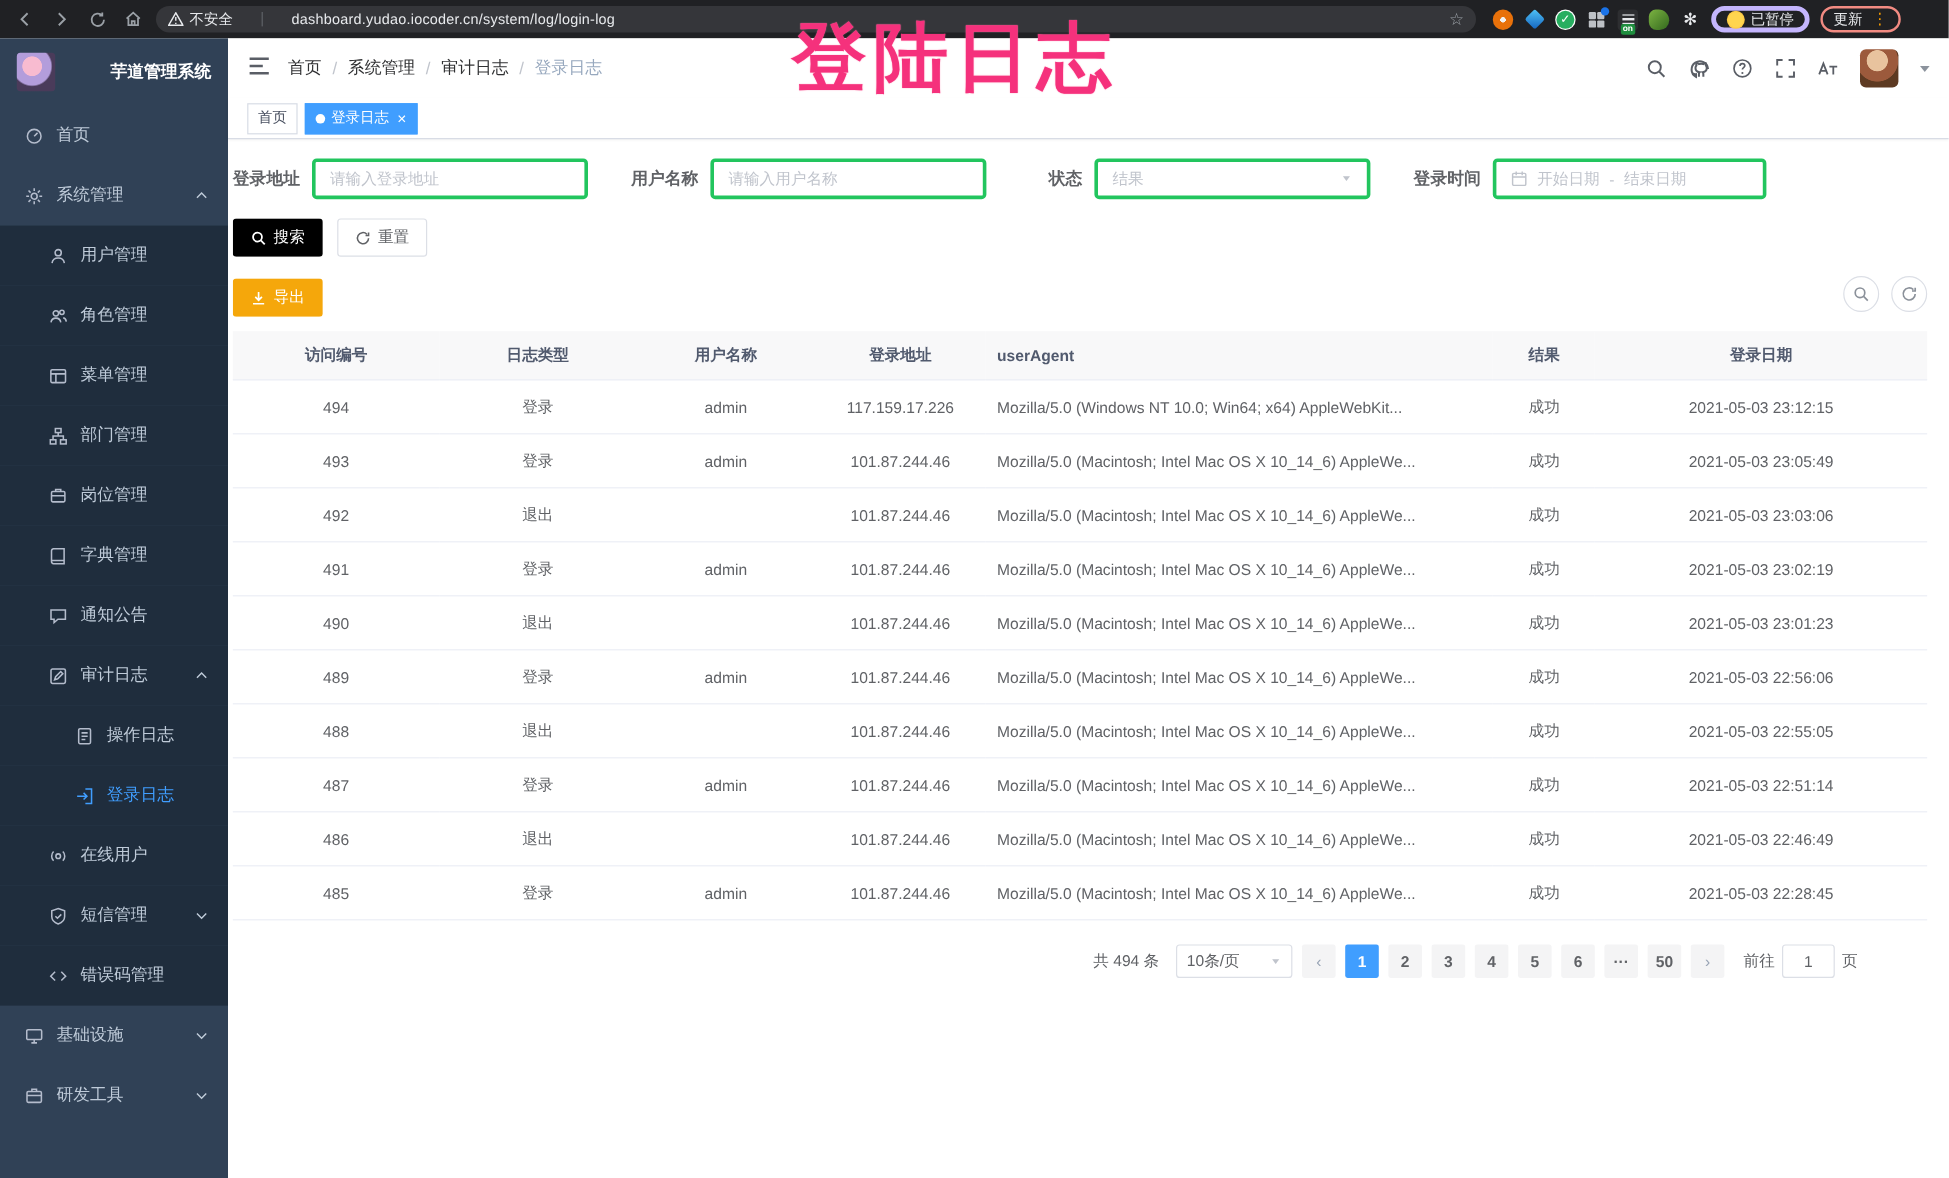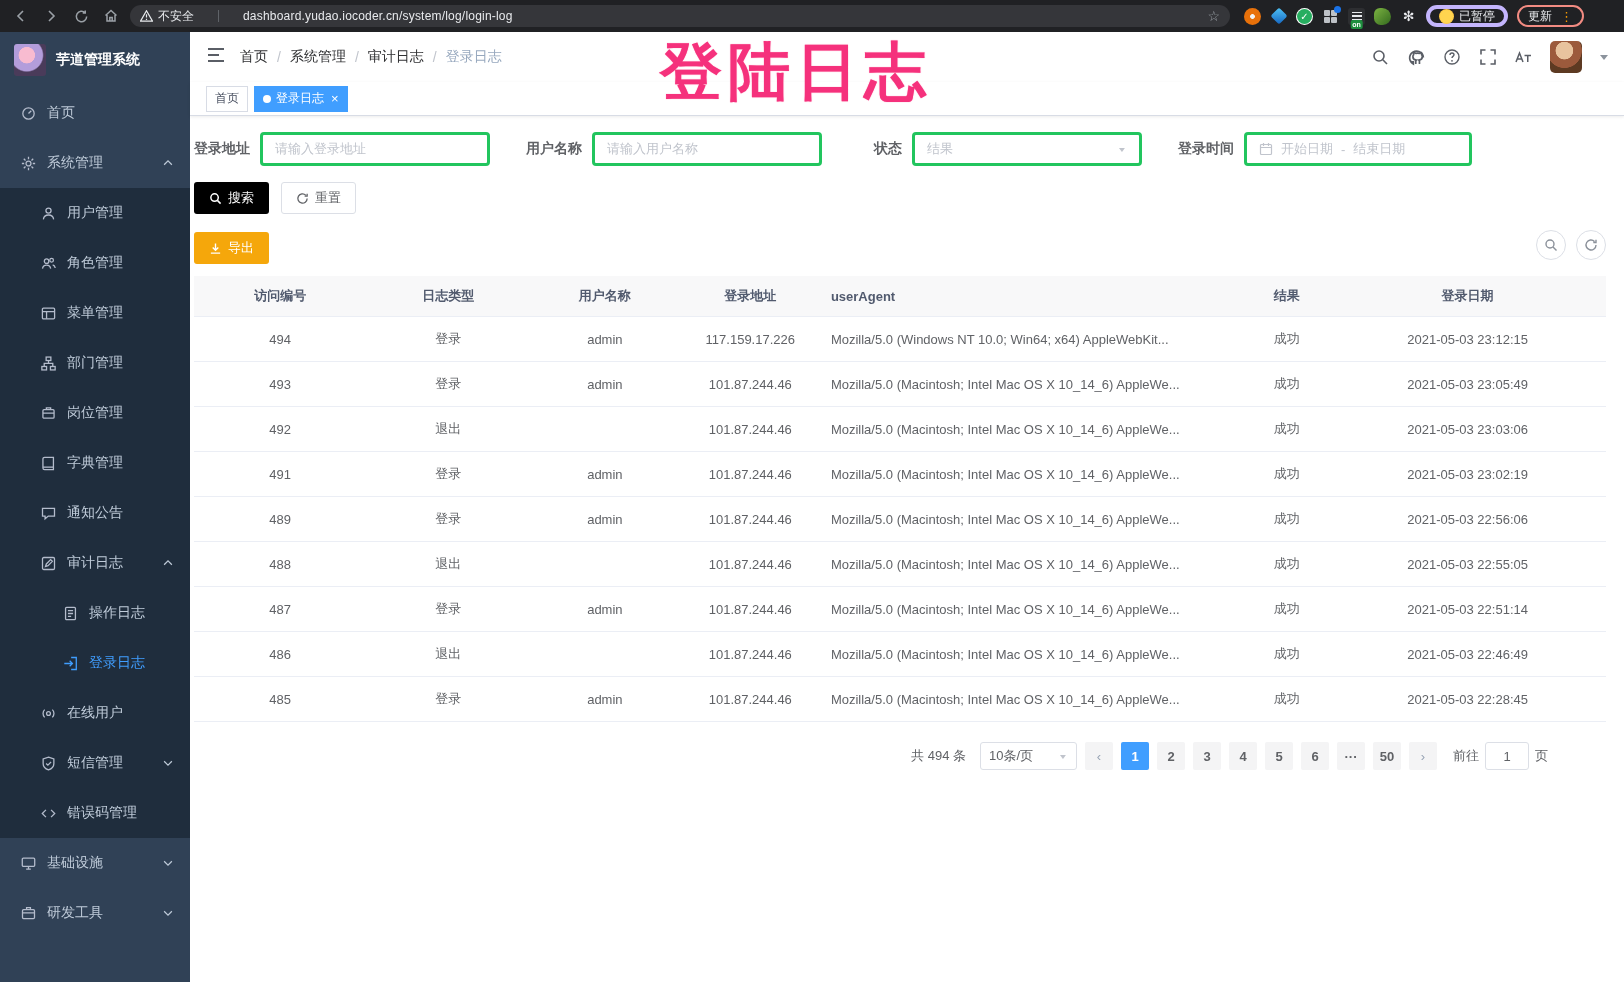--- a/index.html
+++ b/index.html
@@ -37,21 +37,21 @@
   .ext-puzzle { color:#e8eaed; font-size:14px; }
   .pill { height:22px; border-radius:12px; display:flex; align-items:center; gap:5px; padding:0 9px; font-size:12px; color:#e8eaed; flex:0 0 auto; }
   .pill-paused { border:4px solid #c4b5fd; }
   .pill-paused .emoji { width:15px; height:15px; border-radius:50%; background:radial-gradient(circle,#ffd54f 55%,#f9a825); }
   .pill-update { border:2px solid #f28b82; gap:8px; }
   .pill-update .dots { color:#f29900; font-size:13px; letter-spacing:0; }
   
   .app { display:flex; height:950px; }
   
   .sidebar { width:190px; background:#304156; flex:0 0 190px; display:flex; flex-direction:column; overflow:hidden; }
-  .logo-row { height:56px; display:flex; align-items:center; gap:10px; padding:0 14px; flex:0 0 auto; }
+  .logo-row { height:56px; display:flex; align-items:center; gap:10px; padding:0 14px; flex:0 0 auto;justify-content:space-between; }
   .logo-img { width:32px; height:32px; border-radius:3px; background:radial-gradient(circle at 40% 35%, #f8bbd0 0 28%, #b39ddb 30% 55%, #4a3b5a 60%); flex:0 0 auto; }
   .logo-title { color:#fff; font-size:14px; font-weight:bold; white-space:nowrap; }
   .menu { flex:1; }
   .menu-item { height:50px; display:flex; align-items:center; gap:11px; color:#bfcbd9; font-size:14px; cursor:pointer; position:relative; padding-left:20px; }
   .menu-item.lv1 { background:#1f2d3d; padding-left:40px;text-align:center; }
   .menu-item.lv2 { background:#1f2d3d; padding-left:62px; }
   .menu-item .mi { width:16px; height:16px; display:flex; align-items:center; justify-content:center; color:#b4bccc; flex:0 0 auto; }
   .menu-item.active, .menu-item.active .mi { color:#409eff; }
   .menu-item .chev { position:absolute; right:16px; color:#bfcbd9; width:12px; height:12px; }
   .menu-item svg { display:block; }
@@ -105,21 +105,20 @@
   .pg-btn { min-width:28px; height:28px; border-radius:2px; background:#f4f4f5; color:#606266; display:flex; align-items:center; justify-content:center; cursor:pointer; padding:0 4px; font-weight:bold; }
   .pg-btn.arrow { color:#97a3b4; font-weight:normal; }
   .pg-btn.active { background:#409eff; color:#fff; }
   .pg-goto { display:flex; align-items:center; gap:6px; margin-left:8px; }
   .pg-input { width:44px; height:28px; border:1px solid #dcdfe6; border-radius:3px; text-align:center; color:#606266; display:flex; align-items:center; justify-content:center; background:#fff; }
   
   .watermark {
     position:absolute; left:660px; top:6px; z-index:60; pointer-events:none;
     font-size:62px; font-weight:bold; color:#f5317c; letter-spacing:6px; white-space:nowrap;
     text-shadow:0 0 1px #ff7aa8;
-    margin-top:24px;
   }
   .sel-caret { font-size:10px; transform:scaleY(.7); }
 </style>
 </head>
 <body>
 
 <div class="browser-bar">
   <span class="bnav">
       <svg width="16" height="16" viewBox="0 0 16 16" fill="none" stroke="currentColor" stroke-width="1.6">
         <path d="M10 3L5 8l5 5"></path>
@@ -553,20 +552,29 @@
             <tr>
               <td class="c0">491</td>
               <td class="c1">登录</td>
               <td class="c2">admin</td>
               <td class="c3">101.87.244.46</td>
               <td class="c4">Mozilla/5.0 (Macintosh; Intel Mac OS X 10_14_6) AppleWe...</td>
               <td class="c5">成功</td>
               <td class="c6">2021-05-03 23:02:19</td>
             </tr>
             <tr>
+              <td class="c0">490</td>
+              <td class="c1">退出</td>
+              <td class="c2"></td>
+              <td class="c3">101.87.244.46</td>
+              <td class="c4">Mozilla/5.0 (Macintosh; Intel Mac OS X 10_14_6) AppleWe...</td>
+              <td class="c5">成功</td>
+              <td class="c6">2021-05-03 23:01:23</td>
+            </tr>
+            <tr>
               <td class="c0">489</td>
               <td class="c1">登录</td>
               <td class="c2">admin</td>
               <td class="c3">101.87.244.46</td>
               <td class="c4">Mozilla/5.0 (Macintosh; Intel Mac OS X 10_14_6) AppleWe...</td>
               <td class="c5">成功</td>
               <td class="c6">2021-05-03 22:56:06</td>
             </tr>
             <tr>
               <td class="c0">488</td>

